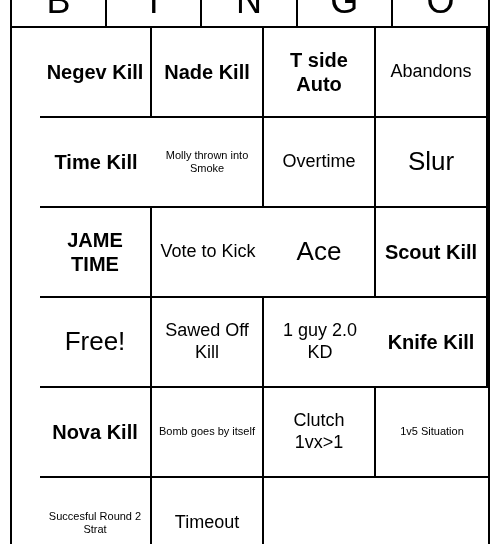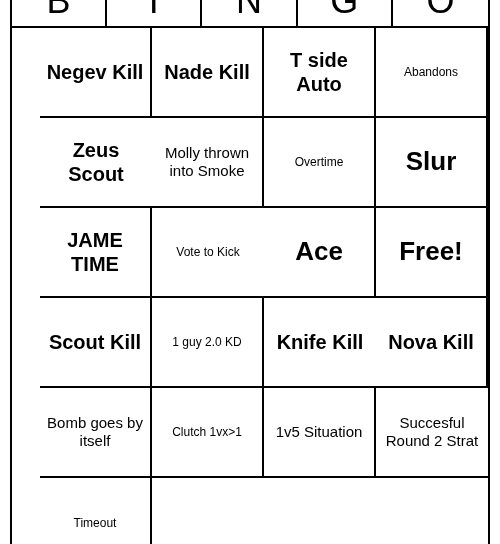--- a/index.html
+++ b/index.html
@@ -67,34 +67,34 @@
       border-bottom: none;
     }
 
     .bingo-cell span {
       display: block;
       line-height: 1.2;
     }
 
     .size-large {
       font-size: 26px;
-      font-weight: bold;
+      font-weight: normal;
     }
 
     .size-medium {
       font-size: 20px;
       font-weight: bold;
     }
 
     .size-small {
-      font-size: 12px;
+      font-size: 18px;
     }
 
     .size-xsmall {
-      font-size: 15px;
+      font-size: 11px;
     }
   </style>
 </head>
 <body>
 
 <div class="bingo-card">
   <div class="bingo-header">
   <div class="bingo-header-cell">B</div>
       <div class="bingo-header-cell">I</div>
       <div class="bingo-header-cell">N</div>
@@ -108,45 +108,48 @@
       <div class="bingo-cell">
         <span class="size-medium">Nade Kill</span>
       </div>
       <div class="bingo-cell">
         <span class="size-medium">T side Auto</span>
       </div>
       <div class="bingo-cell">
         <span class="size-small">Abandons</span>
       </div>
       <div class="bingo-cell">
-        <span class="size-medium">Zeus Scout</span>
+        <span class="size-medium">Time Kill</span>
       </div>
       <div class="bingo-cell">
         <span class="size-xsmall">Molly thrown into Smoke</span>
       </div>
       <div class="bingo-cell">
         <span class="size-small">Overtime</span>
       </div>
       <div class="bingo-cell">
         <span class="size-large">Slur</span>
       </div>
       <div class="bingo-cell">
         <span class="size-medium">JAME TIME</span>
       </div>
       <div class="bingo-cell">
         <span class="size-small">Vote to Kick</span>
       </div>
       <div class="bingo-cell">
         <span class="size-large">Ace</span>
       </div>
       <div class="bingo-cell">
+        <span class="size-medium">Scout Kill</span>
+      </div>
+      <div class="bingo-cell">
         <span class="size-large">Free!</span>
       </div>
       <div class="bingo-cell">
-        <span class="size-medium">Scout Kill</span>
+        <span class="size-small">Sawed Off Kill</span>
       </div>
       <div class="bingo-cell">
         <span class="size-small">1 guy 2.0 KD</span>
       </div>
       <div class="bingo-cell">
         <span class="size-medium">Knife Kill</span>
       </div>
       <div class="bingo-cell">
         <span class="size-medium">Nova Kill</span>
       </div>

